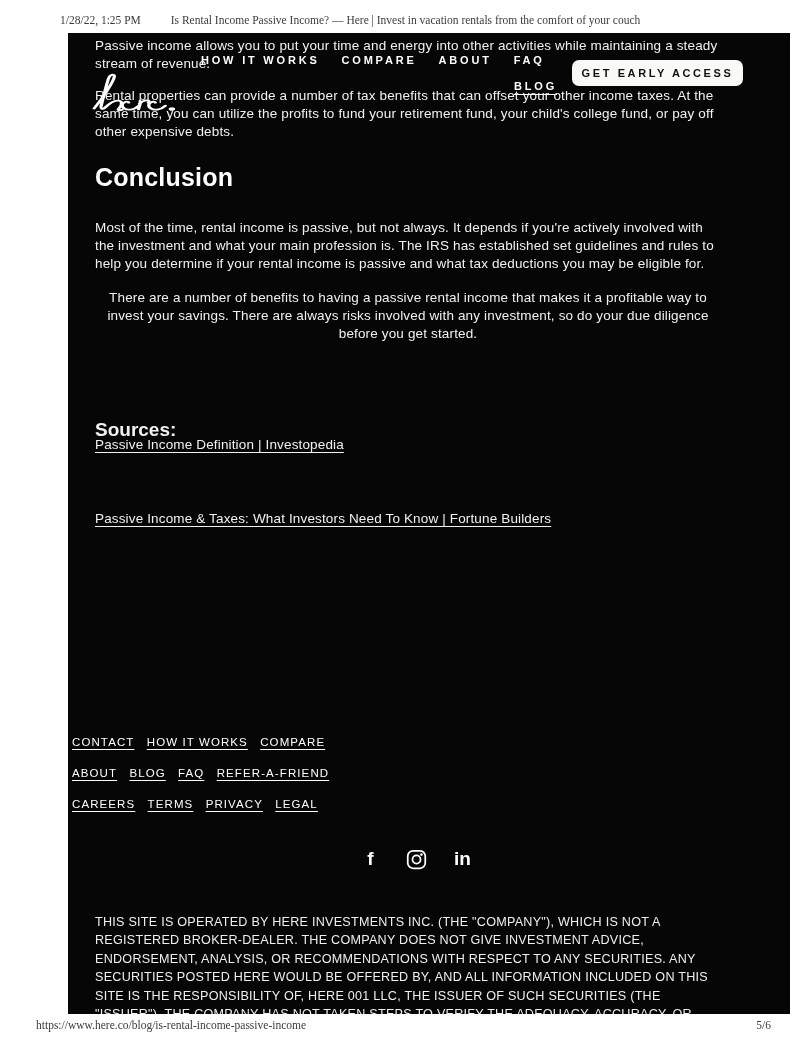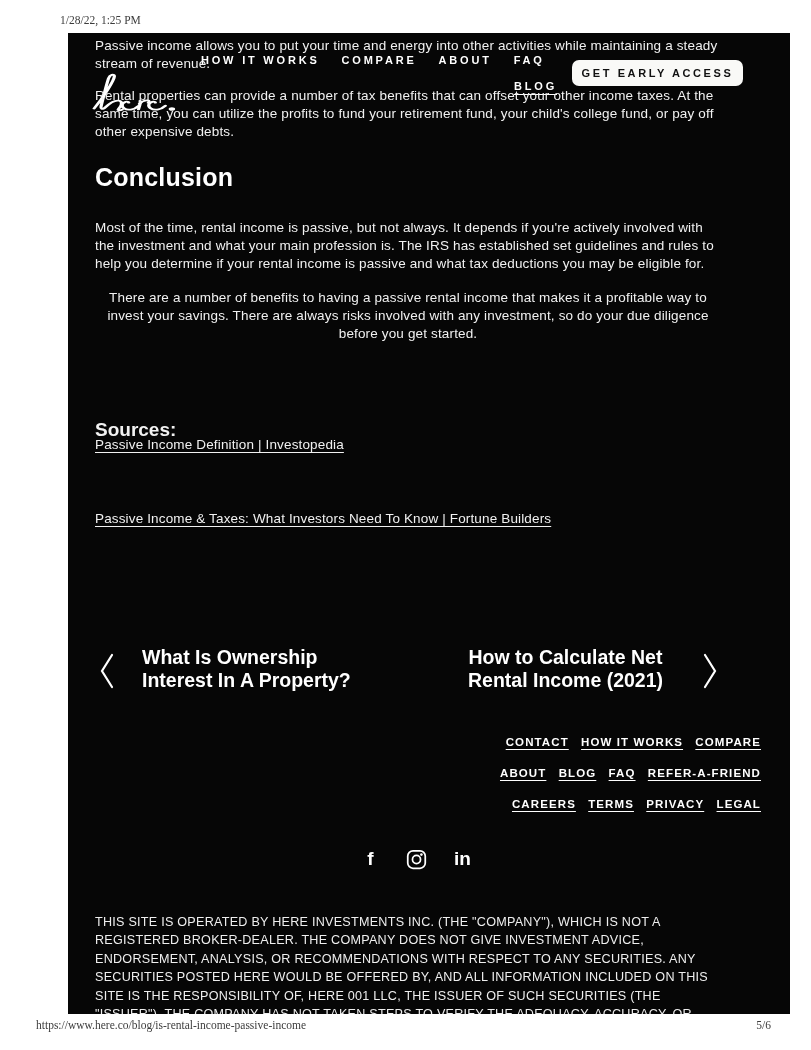--- a/index.html
+++ b/index.html
@@ -49,35 +49,36 @@
   .chev { position:absolute; top:14px; width:18px; height:38px; cursor:pointer; }
   .chev svg { width:18px; height:38px; }
   .chev.prev { left:30px; }
   .chev.next { right:46px; }
   .post-title { position:absolute; font-size:19.5px; font-weight:600; line-height:22.5px;
                 color:#fff; cursor:pointer; }
   .post-title.prev { left:74px; top:8px; width:235px; text-align:left; }
   .post-title.next { left:385px; top:8px; width:225px; text-align:center; }
 
   
-  .flinks { position:absolute; left:0; width:697px; text-align:right; font-size:11.5px;
-            font-weight:700; letter-spacing:1.1px; color:#fff; }
+  .flinks { position:absolute; left:0; width:697px; text-align:left; font-size:11.5px;
+            font-weight:400; letter-spacing:1.1px; color:#fff; }
   .flinks span { text-decoration:underline; text-underline-offset:3px; margin:0 4px; cursor:pointer; white-space:nowrap; }
   .social { position:absolute; left:0; top:815px; width:697px; display:flex;
             justify-content:center; gap:24px; align-items:center; }
   .soc { width:22px; height:22px; display:flex; align-items:center; justify-content:center;
          color:#fff; font-weight:700; font-size:19px; cursor:pointer; }
   .legal { position:absolute; left:27px; top:880px; width:624px; font-size:12.6px;
            line-height:18.4px; letter-spacing:0.25px; color:#efefef; }
 </style>
 </head>
 <body>
 
 <div class="print-head">
   <span class="dt">1/28/22, 1:25 PM</span>
+  <span class="ttl">Is Rental Income Passive Income? — Here | Invest in vacation rentals from the comfort of your couch</span>
 </div>
 
 <div class="page">
 
   <p class="para" style="top:4px;">Passive income allows you to put your time and energy into other activities while maintaining a steady stream of revenue.</p>
 
   <div class="nav-row">
     <span class="nav-item">HOW IT WORKS</span>
     <span class="nav-item">COMPARE</span>
     <span class="nav-item">ABOUT</span>
@@ -104,34 +105,20 @@
   <h2 class="conclusion">Conclusion</h2>
 
   <p class="para" style="top:186px;">Most of the time, rental income is passive, but not always. It depends if you're actively involved with the investment and what your main profession is. The IRS has established set guidelines and rules to help you determine if your rental income is passive and what tax deductions you may be eligible for.</p>
   <p class="para" style="top:256px;text-align:center;">There are a number of benefits to having a passive rental income that makes it a profitable way to invest your savings. There are always risks involved with any investment, so do your due diligence before you get started.</p>
 
 
   <div class="sources-label">Sources:</div>
   <a class="src-link" style="top:404px;">Passive Income Definition | Investopedia</a>
   <a class="src-link" style="top:478px;">Passive Income &amp; Taxes: What Investors Need To Know | Fortune Builders</a>
 
-  <div class="post-nav">
-    <div class="chev prev">
-      <svg viewBox="0 0 18 38">
-          <path d="M14 3 L4 19 L14 35" fill="none" stroke="#ffffff" stroke-width="2.2" stroke-linecap="round"></path>
-        </svg>
-    </div>
-    <div class="post-title prev">What Is Ownership Interest In A Property?</div>
-    <div class="post-title next">How to Calculate Net Rental Income (2021)</div>
-    <div class="chev next">
-      <svg viewBox="0 0 18 38">
-          <path d="M4 3 L14 19 L4 35" fill="none" stroke="#ffffff" stroke-width="2.2" stroke-linecap="round"></path>
-        </svg>
-    </div>
-  </div>
 
   <div class="flinks" style="top:703px;">
     <span>CONTACT</span>
     <span>HOW IT WORKS</span>
     <span>COMPARE</span>
   </div>
   <div class="flinks" style="top:734px;">
     <span>ABOUT</span>
     <span>BLOG</span>
     <span>FAQ</span>

